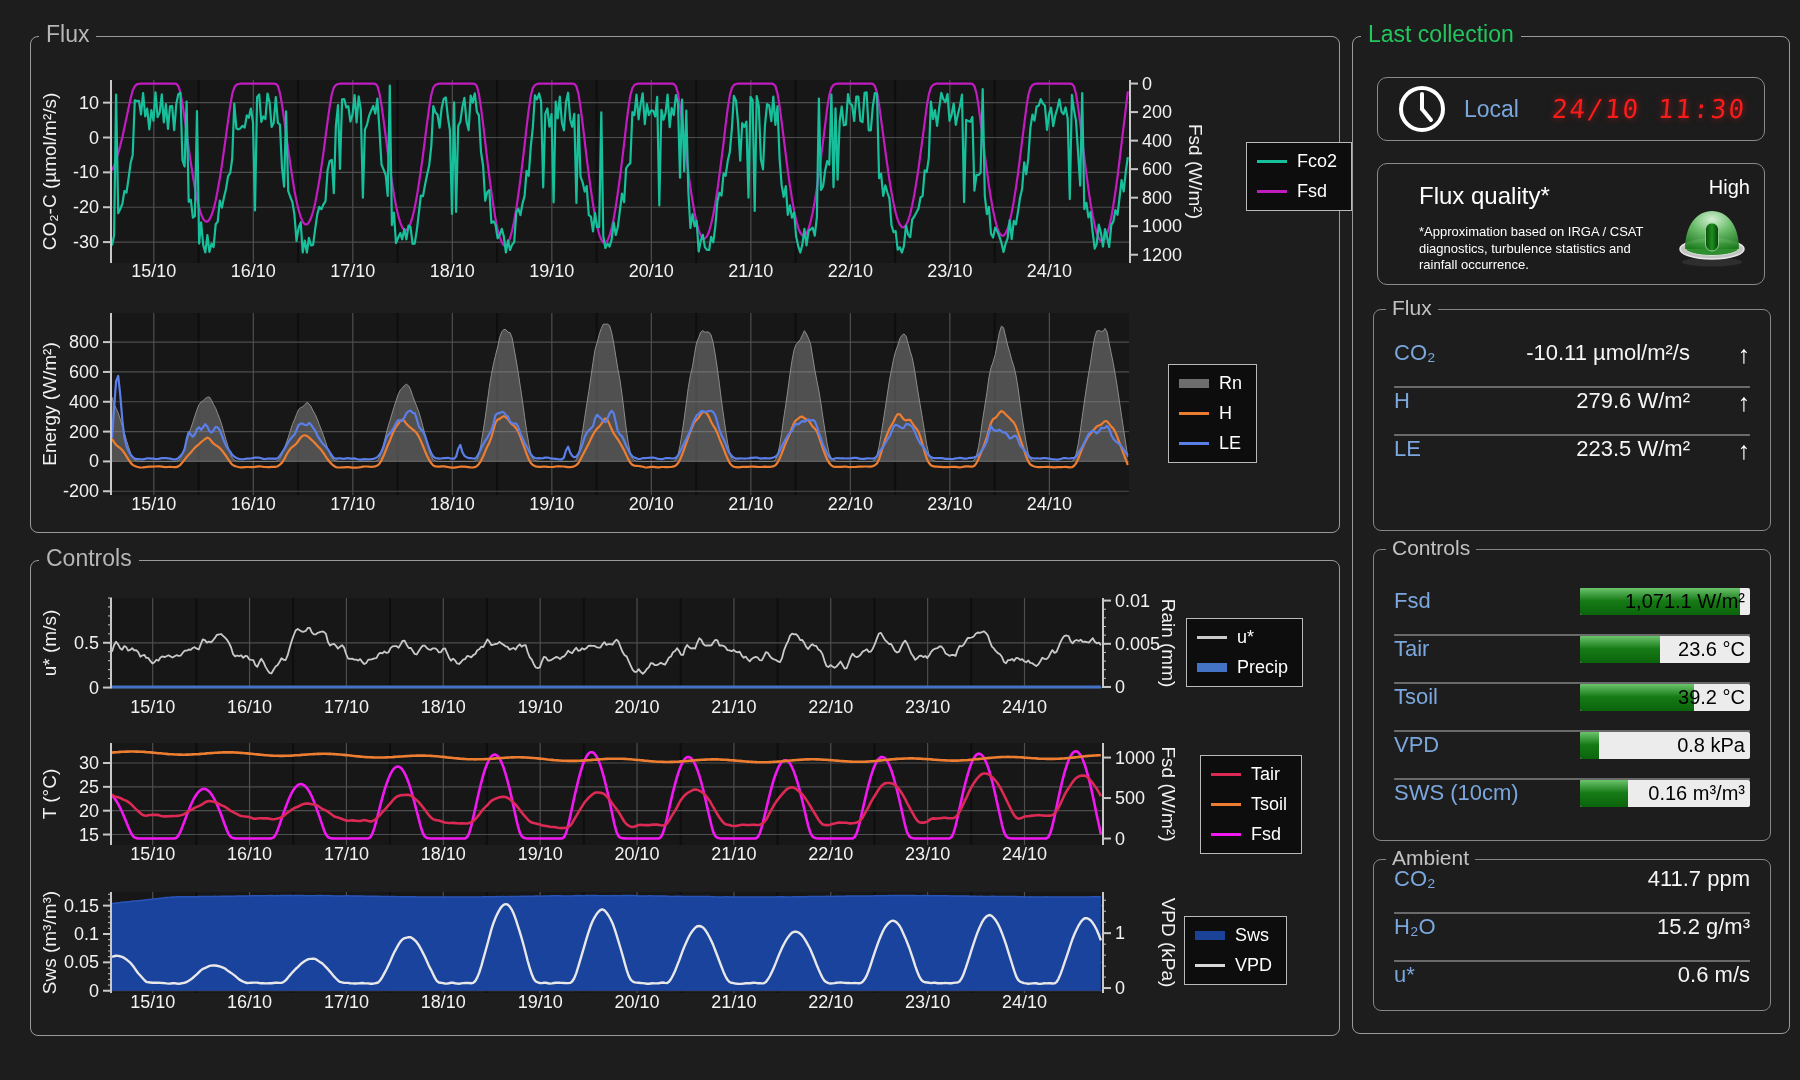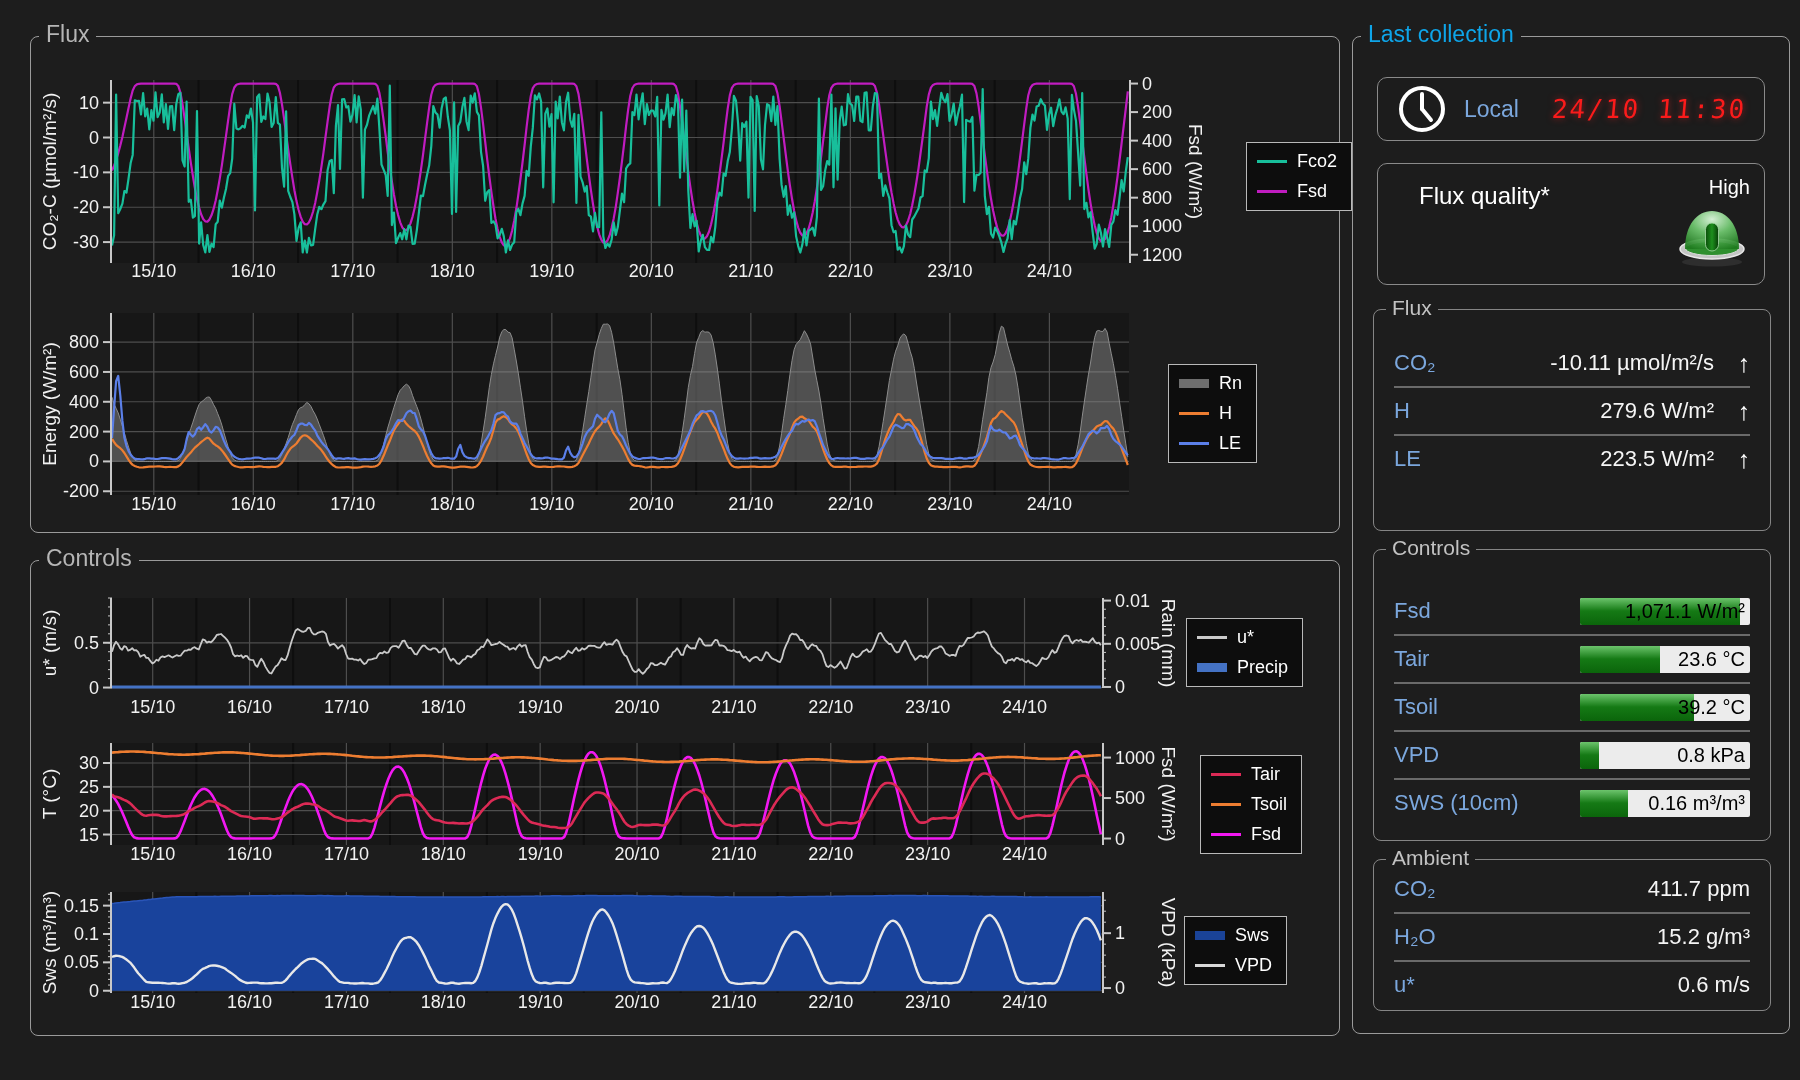--- a/index.html
+++ b/index.html
@@ -8,21 +8,21 @@
     background:#1d1d1d;font-family:"Liberation Sans",sans-serif;color:#eee;
   }
   .panel{position:absolute;border:1.5px solid #9a9a9a;border-radius:8px;}
   .panel-title{
     position:absolute;top:-16px;left:8px;background:#1d1d1d;padding:0 7px;
     font-size:23px;color:#b6b6b6;white-space:nowrap;
   }
   #flux-panel{left:30px;top:36px;width:1308px;height:495px;}
   #controls-panel{left:30px;top:560px;width:1308px;height:474px;}
   #right-panel{left:1352px;top:36px;width:436px;height:996px;}
-  #right-panel .panel-title{color:#0ea5e9;}
+  #right-panel .panel-title{color:#22c55e;}
 
   .box{position:absolute;border:1.5px solid #8a8a8a;border-radius:10px;background:#1c1c1c;box-sizing:border-box;}
   #clock-box{left:24px;top:40px;width:388px;height:64px;display:flex;align-items:center;padding:0 18px;}
   #clock-label{color:#7ba7dd;font-size:23px;margin-left:16px;}
   #clock-time{
     margin-left:auto;font-family:"DejaVu Sans Mono",monospace;font-size:26px;
     color:#fa1b1b;letter-spacing:2px;text-shadow:0 0 7px rgba(255,30,30,.55);
     transform:skewX(-5deg);white-space:nowrap;
   }
   #quality-box{left:24px;top:126px;width:388px;height:122px;display:flex;padding:12px 14px 10px 18px;}
@@ -34,21 +34,21 @@
 
   .sub{position:absolute;border:1.5px solid #858585;border-radius:8px;}
   .sub-title{
     position:absolute;top:-14px;left:12px;background:#1d1d1d;padding:0 6px;
     font-size:21px;color:#c2c2c2;white-space:nowrap;
   }
   #lc-flux{left:20px;top:272px;width:396px;height:220px;}
   #lc-controls{left:20px;top:512px;width:396px;height:290px;}
   #lc-ambient{left:20px;top:822px;width:396px;height:150px;}
   .rows{position:absolute;left:20px;right:20px;}
-  .vrow{display:flex;align-items:center;height:46px;border-bottom:2px solid #6a6a6a;}
+  .vrow{display:flex;height:46px;border-bottom:2px solid #6a6a6a;gap:24px;}
   .vrow:last-child{border-bottom:none;}
   .vlabel{color:#7ba7dd;font-size:22px;white-space:nowrap;}
   .vvalue{margin-left:auto;font-size:22px;color:#f5f5f5;white-space:nowrap;}
   .vtrend{width:36px;text-align:right;font-size:25px;color:#fff;font-weight:bold;}
 
   .gauge{position:relative;margin-left:auto;width:170px;height:27px;background:#ececec;border-radius:2px;overflow:hidden;}
   .gfill{position:absolute;left:0;top:0;bottom:0;background:linear-gradient(180deg,#6cc46c,#157a15 48%,#0b650b);}
   .gtext{position:absolute;left:0;right:5px;top:0;line-height:27px;font-size:20px;color:#000;text-align:right;white-space:nowrap;}
 
   #chart-layer{position:absolute;left:0;top:0;}
@@ -80,20 +80,21 @@
       <line x1="26" y1="26" x2="26" y2="11" stroke="#ffffff" stroke-width="4" stroke-linecap="round"></line>
       <line x1="26" y1="26" x2="35" y2="37" stroke="#ffffff" stroke-width="4" stroke-linecap="round"></line>
     </svg>
     <span id="clock-label">Local</span>
     <span id="clock-time">24/10 11:30</span>
   </div>
 
   <div class="box" id="quality-box">
     <div class="q-left">
       <div id="quality-title">Flux quality*</div>
+      <div id="quality-note">*Approximation based on IRGA / CSAT diagnostics, turbulence statistics and rainfall occurrence.</div>
     </div>
     <div class="q-right">
       <div id="quality-level">High</div>
       <svg width="76" height="66" viewBox="0 0 76 66">
         <defs>
           <radialGradient id="gDome" cx="50%" cy="22%" r="85%">
             <stop offset="0%" stop-color="#e2ffe2"></stop>
             <stop offset="45%" stop-color="#6fc86f"></stop>
             <stop offset="100%" stop-color="#1d7a1d"></stop>
           </radialGradient>

